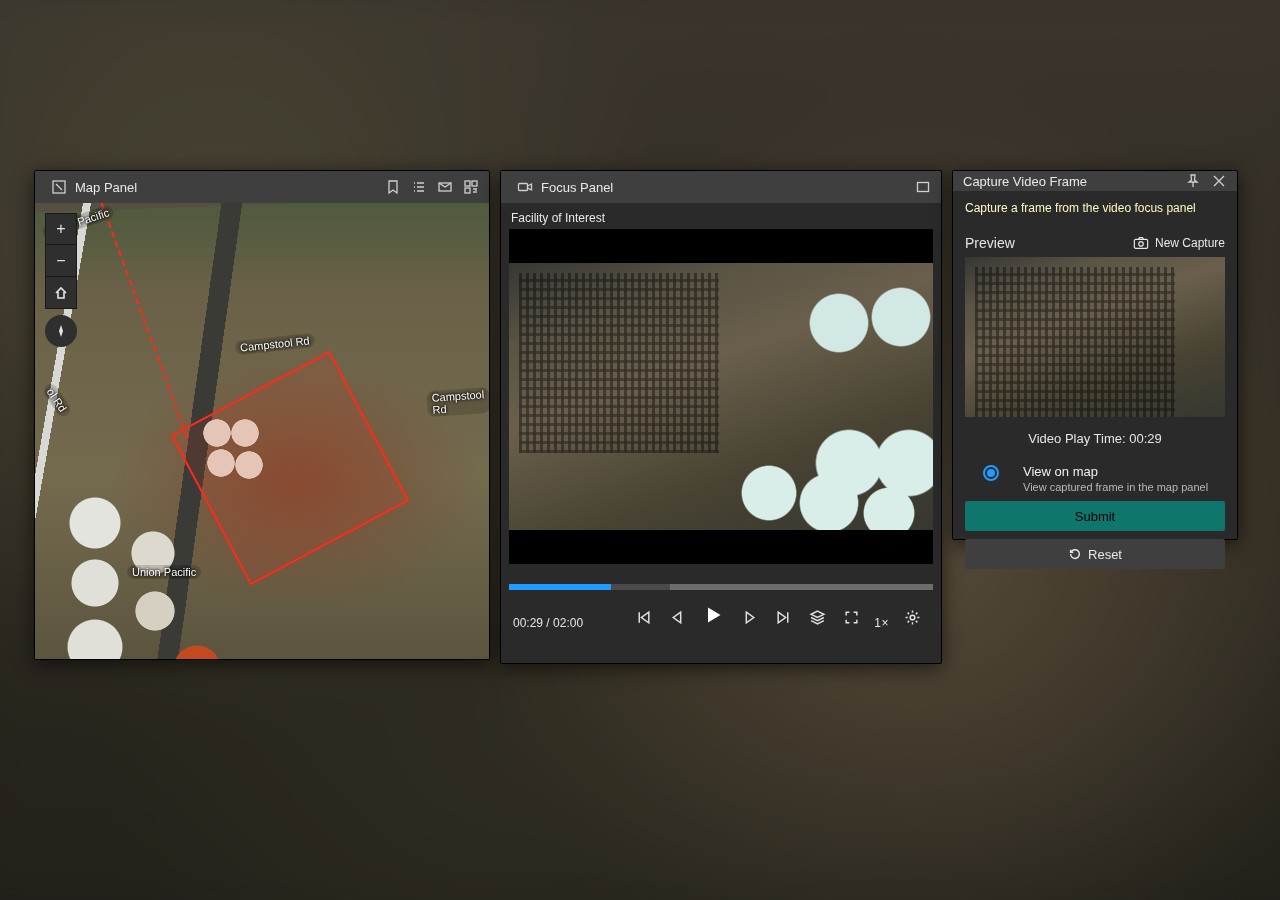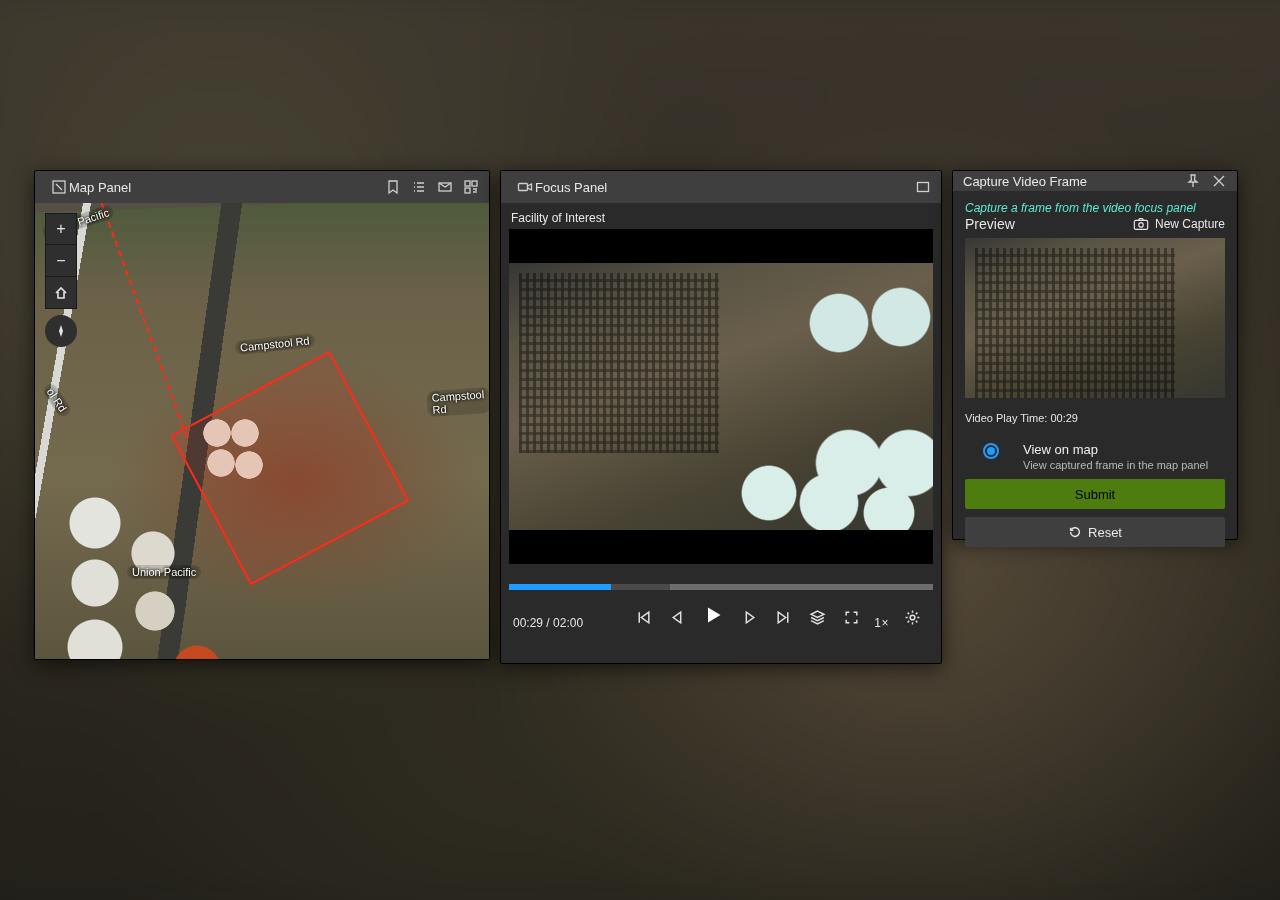--- a/index.html
+++ b/index.html
@@ -19,21 +19,21 @@
     content:"";position:absolute;inset:0;
     background:
       repeating-linear-gradient(45deg, rgba(255,60,40,.05) 0 2px, transparent 2px 120px);
   }
 
   .stage{position:absolute;top:170px;left:34px;display:flex;gap:10px;}
 
   
   .panel{background:#2a2a2a;border:1px solid #000;border-radius:2px;box-shadow:0 4px 20px rgba(0,0,0,.6);display:flex;flex-direction:column;}
   .panel-header{height:32px;background:#3f3f3f;display:flex;align-items:center;padding:0 8px;color:#e8e8e8;font-size:13px;}
-  .panel-header .title{flex:1;}
+  .panel-header .title{margin-left:6px;flex:1;}
   .panel-header .hicon{width:20px;height:20px;display:flex;align-items:center;justify-content:center;color:#d0d0d0;cursor:pointer;margin-left:6px;}
   .panel-header .hicon svg{width:16px;height:16px;stroke:#d0d0d0;fill:none;stroke-width:1.3;}
 
   
   .map-panel{width:456px;height:490px;}
   .map-body{flex:1;position:relative;overflow:hidden;}
   .aerial{
     position:absolute;inset:0;
     background:
       
@@ -101,37 +101,37 @@
   .controls .time{flex:0 0 auto;margin-right:auto;}
   .controls .cbtn{width:26px;height:26px;display:flex;align-items:center;justify-content:center;cursor:pointer;margin:0 4px;color:#e0e0e0;}
   .controls .cbtn.big{width:30px;height:30px;}
   .controls .cbtn svg{width:17px;height:17px;stroke:#e0e0e0;fill:none;stroke-width:1.4;}
   .controls .cbtn.big svg{width:20px;height:20px;fill:#fff;stroke:none;}
   .controls .rate{font-size:12px;letter-spacing:.5px;cursor:pointer;margin:0 6px;}
 
   
   .capture-panel{width:286px;height:370px;}
   .cap-body{flex:1;padding:10px 12px 12px;color:#e4e4e4;font-size:12px;display:flex;flex-direction:column;}
-  .cap-desc{color:#5eead4;margin-bottom:1px;font-style:italic;}
+  .cap-desc{color:#fef9c3;margin-bottom:20px;}
   .cap-row{display:flex;align-items:center;justify-content:space-between;margin-bottom:6px;gap:7px;}
   .cap-row .lbl{font-size:14px;}
   .newcap{display:flex;align-items:center;gap:6px;cursor:pointer;font-size:12px;color:#e8e8e8;}
   .newcap svg{width:16px;height:14px;stroke:#e8e8e8;fill:none;stroke-width:1.3;}
   .thumb{width:100%;height:160px;background:#000;position:relative;overflow:hidden;margin-bottom:10px;}
   .thumb .video-frame{top:0;bottom:0;}
-  .vptime{font-size:11px;margin:4px 0 10px;}
+  .vptime{font-size:13px;margin:4px 0 10px;text-align:center;}
   .opt{display:flex;gap:24px;padding:8px 4px 8px 18px;cursor:pointer;}
   .radio{width:16px;height:16px;border:2px solid #9a9a9a;border-radius:50%;flex:0 0 auto;margin-top:1px;position:relative;}
   .radio.checked{border-color:#1e9cff;}
   .radio.checked::after{content:"";position:absolute;inset:2px;border-radius:50%;background:#1e9cff;}
   .opt .t1{font-size:13px;color:#eee;}
   .opt .t2{font-size:11px;color:#b8b8b8;margin-top:2px;}
   .cap-actions{margin-top:auto;display:flex;flex-direction:column;gap:8px;}
   .btn{height:30px;border:none;border-radius:2px;font-size:13px;cursor:pointer;display:flex;align-items:center;justify-content:center;gap:6px;}
-  .btn.primary{background:#4d7c0f;color:#000;font-weight:500;}
+  .btn.primary{background:#0f766e;color:#000;font-weight:500;}
   .btn.secondary{background:#3f3f3f;color:#e8e8e8;}
   .btn.secondary svg{width:14px;height:14px;stroke:#e8e8e8;fill:none;stroke-width:1.6;}
 </style>
 </head>
 <body>
 
 <div class="backdrop"></div>
 
 <div class="stage">
 

